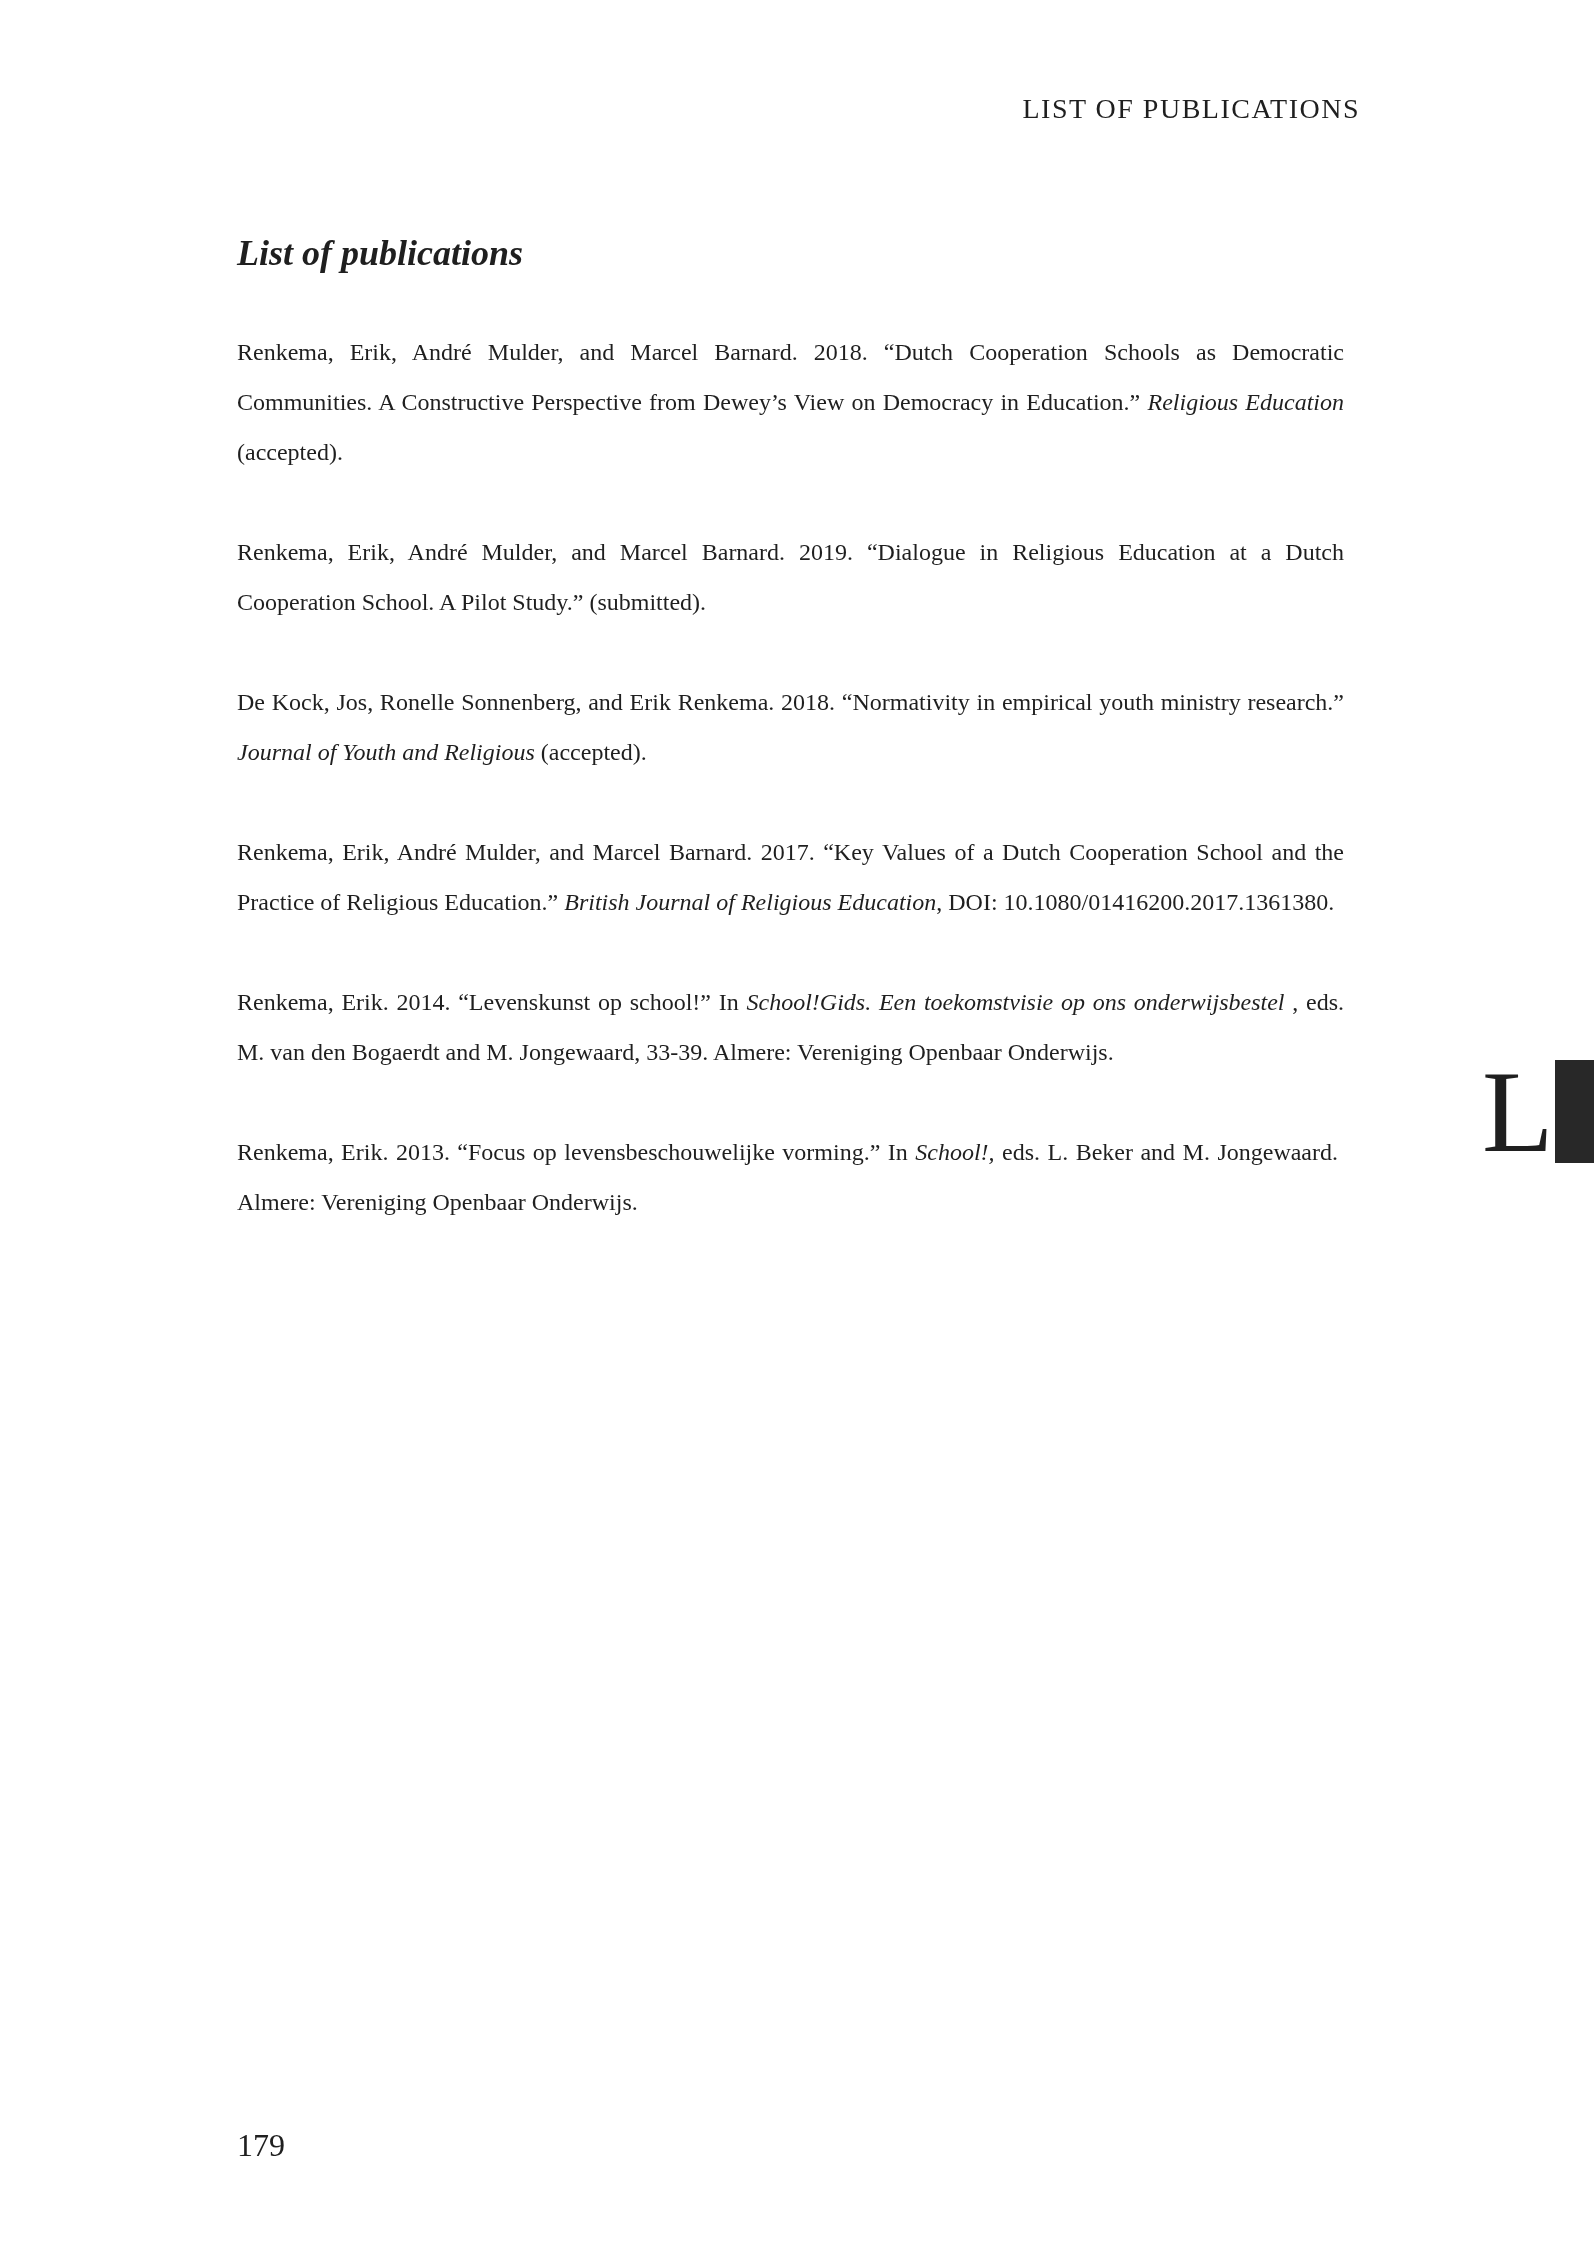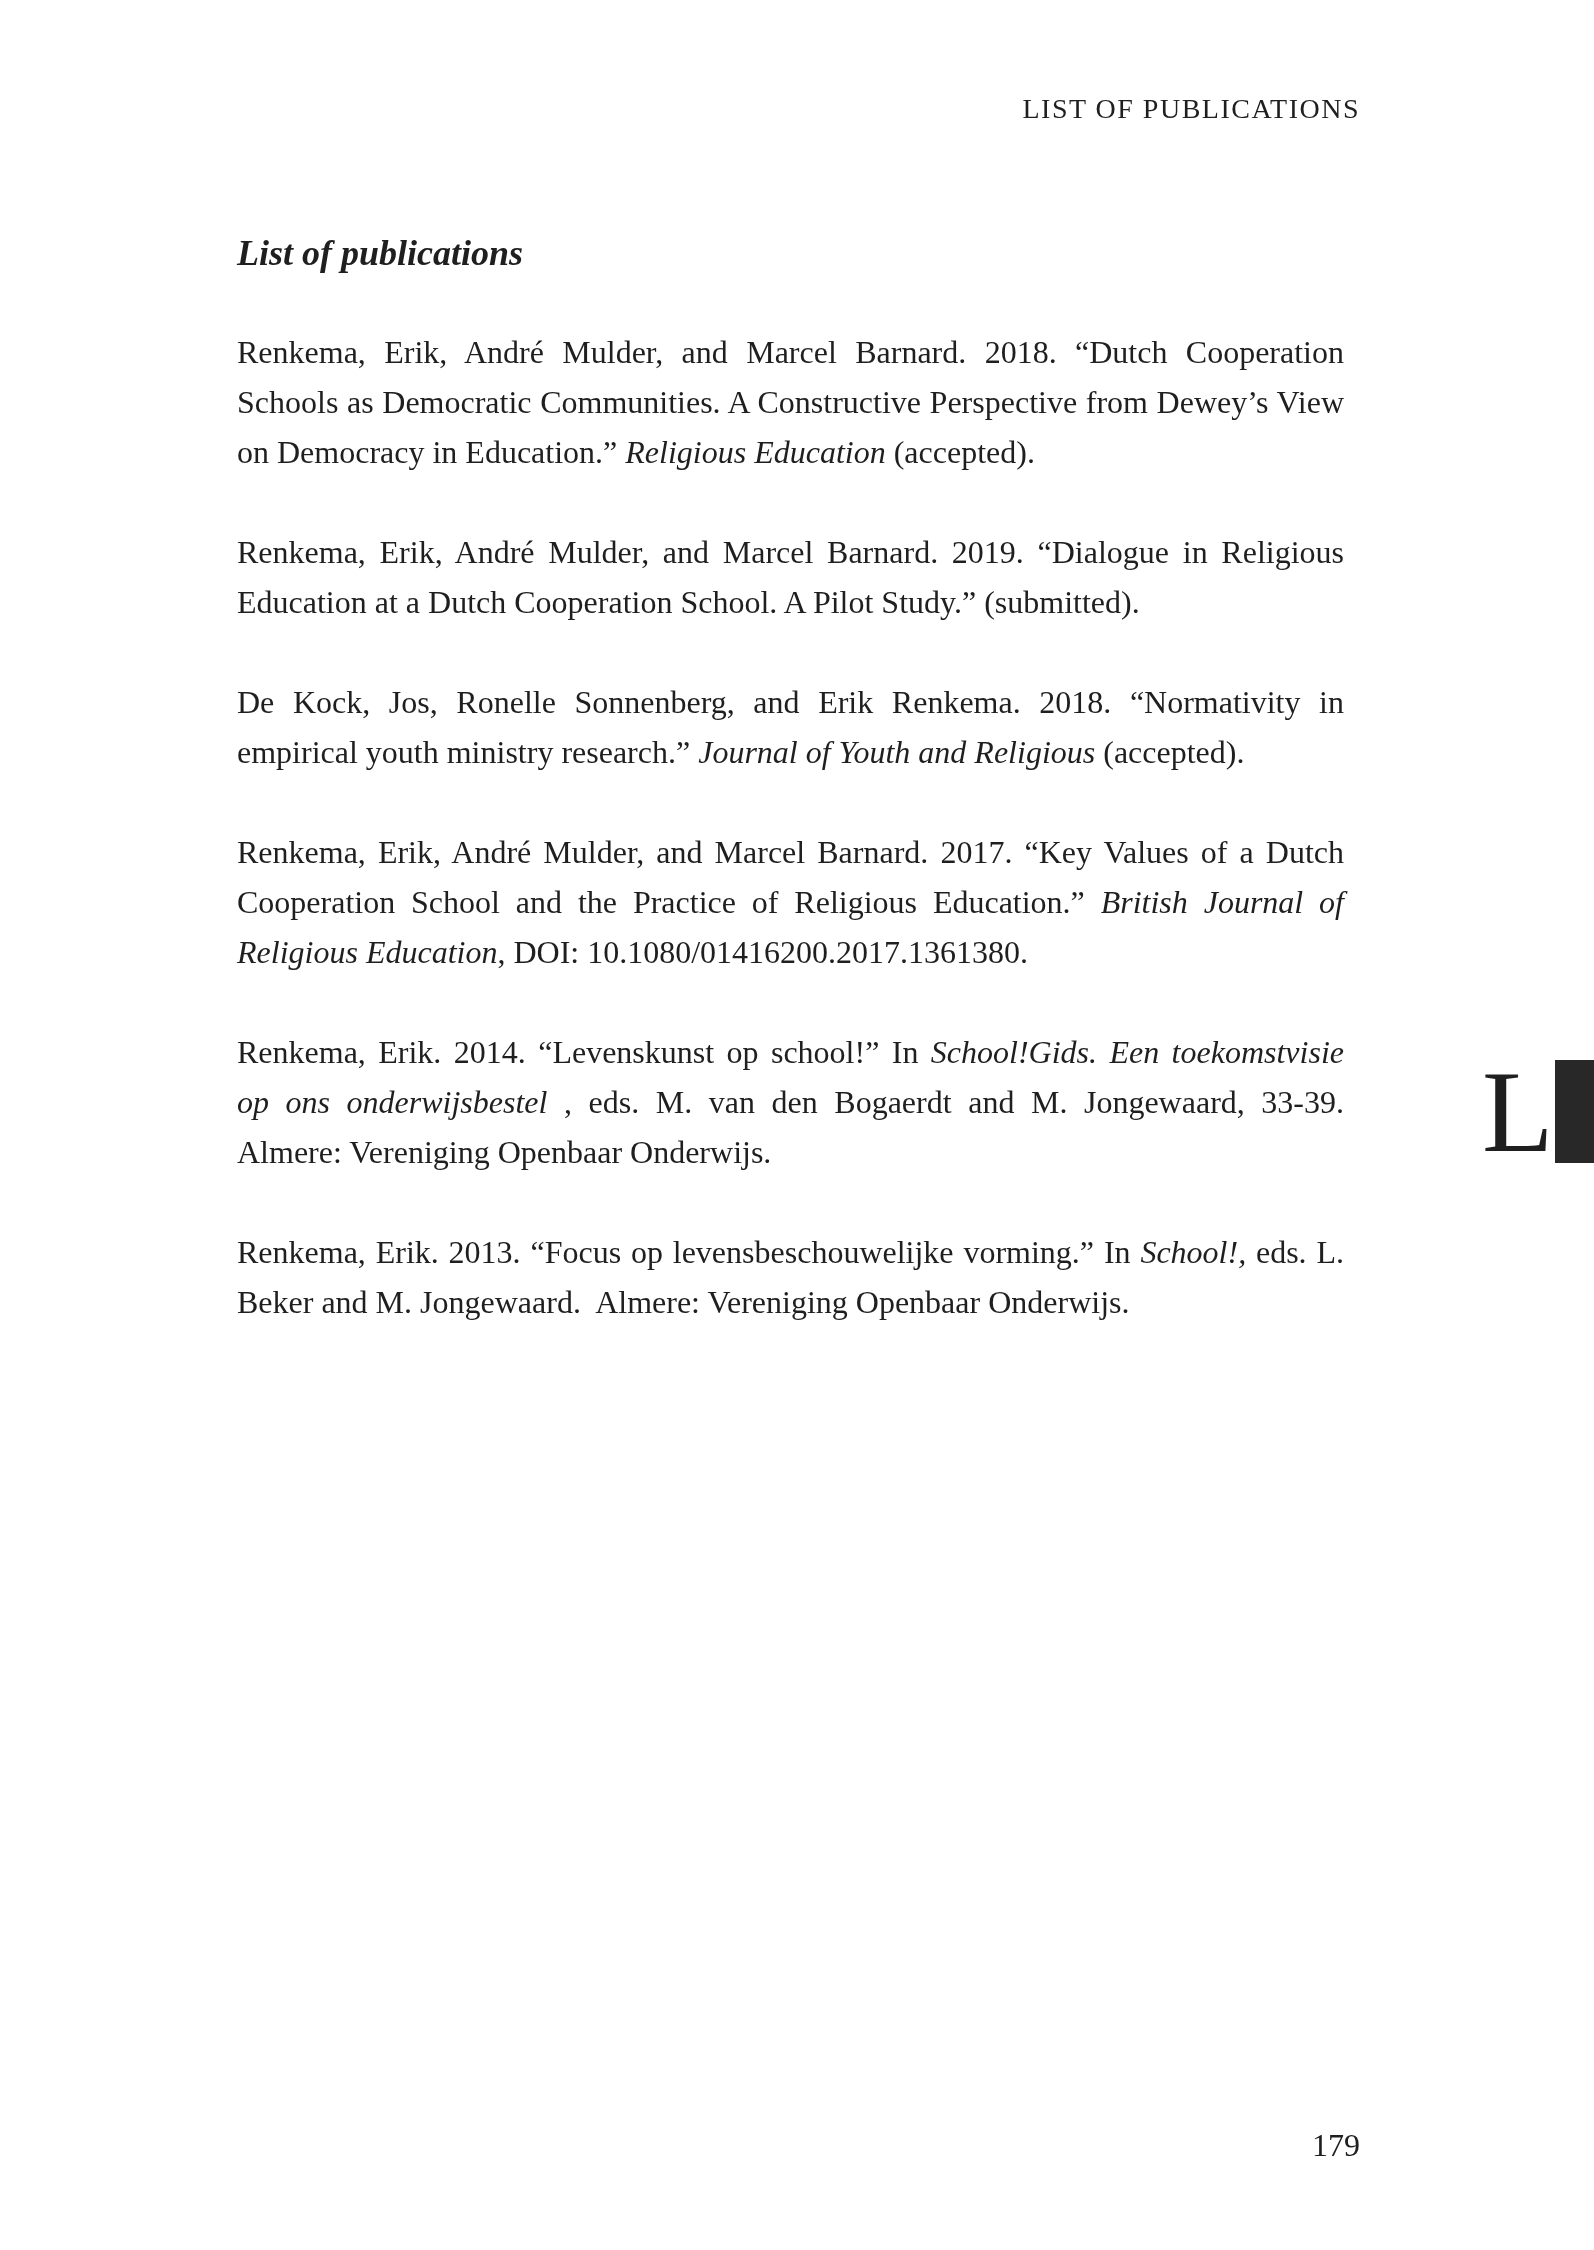--- a/index.html
+++ b/index.html
@@ -45,21 +45,21 @@
     font-weight: 700;
   }
   .pub-list {
     position: absolute;
     top: 327px;
     left: 237px;
     width: 1123px;
   }
   .pub {
     margin: 0 16px 50px 0;
-    font-size: 32px;
+    font-size: 24px;
     line-height: 50px;
     text-align: justify;
     text-align-last: left;
   }
   .pub em { font-style: italic; }
   .thumb-letter {
     position: absolute;
     top: 1053px;
     left: 1482px;
     width: 70px;
@@ -74,21 +74,21 @@
     left: 1555px;
     width: 39px;
     height: 103px;
     background: var(--tab-color);
   }
   .page-number {
     position: absolute;
     top: 2120px;
     left: 237px;
     width: 1123px;
-    text-align: right;
+    text-align: left;
     font-size: 32px;
     line-height: 50px;
   }
 </style>
 </head>
 <body>
 
 <div class="page">
 
   <div class="running-header">LIST OF PUBLICATIONS</div>

